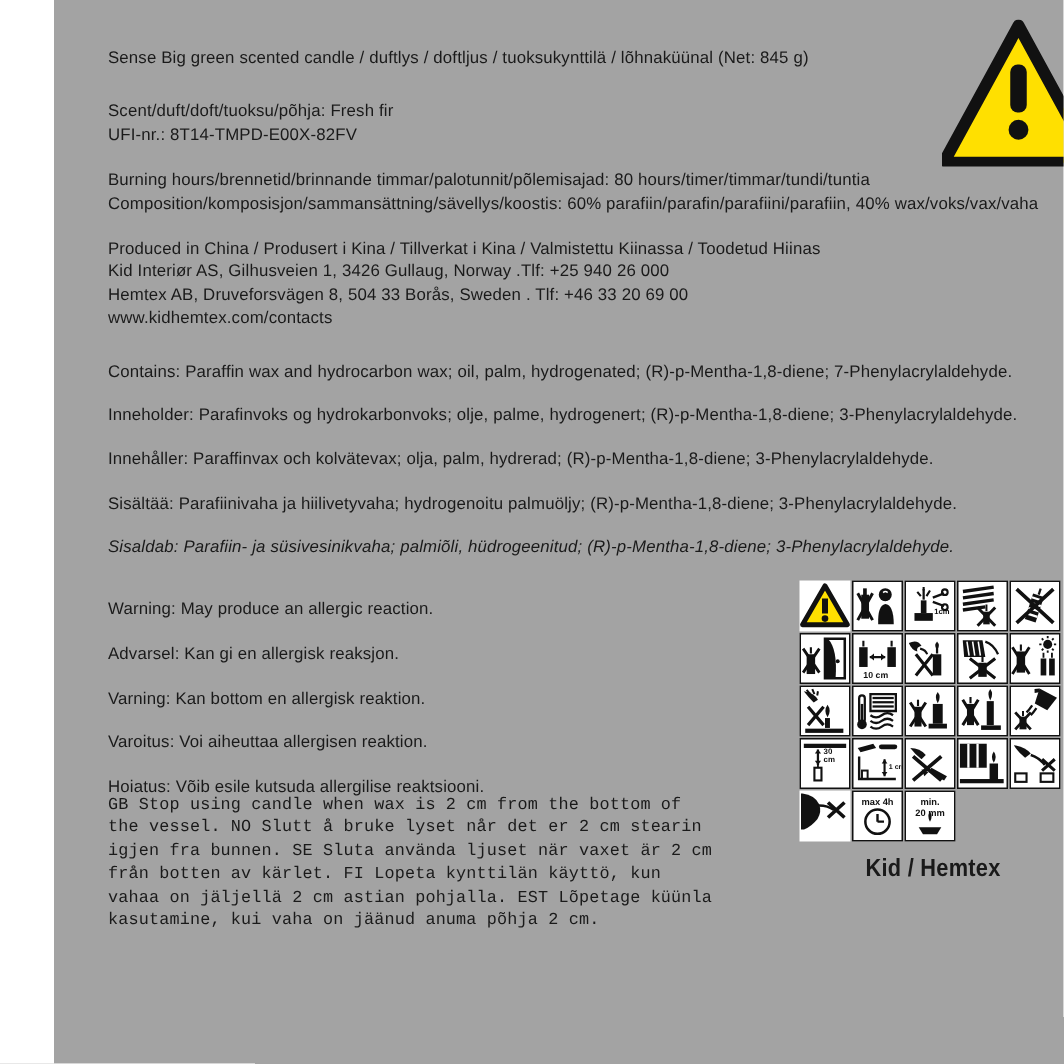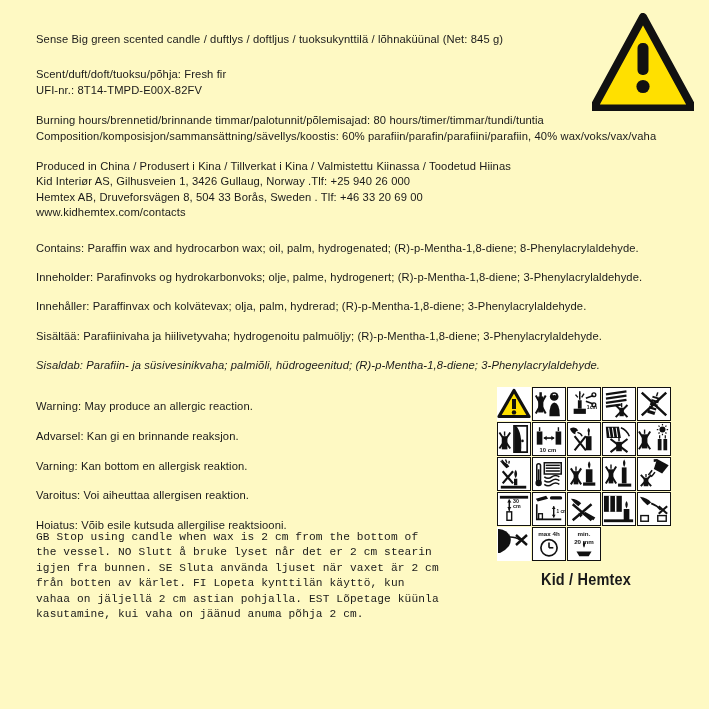--- a/index.html
+++ b/index.html
@@ -13,21 +13,22 @@
     position: relative;
     overflow: hidden;
     font-family: "Liberation Sans", "DejaVu Sans", sans-serif;
     color: #1a1a1a;
     -webkit-font-smoothing: antialiased;
   }
 
   .label-sheet {
     position: absolute;
     inset: 0;
-    background: #fef9c3;
+    background: #a3a3a3;
+    margin-left: 36px;
   }
 
   
   .text-col {
     position: absolute;
     left: 36px;
     top: 32px;
     width: 614px;
   }
 
@@ -138,33 +139,33 @@
     <div class="block">
       <div class="line">Produced in China / Produsert i Kina / Tillverkat i Kina / Valmistettu Kiinassa / Toodetud Hiinas</div>
       <div class="line">Kid Interiør AS, Gilhusveien 1, 3426 Gullaug, Norway .Tlf: +25 940 26 000</div>
       <div class="line">Hemtex AB, Druveforsvägen 8, 504 33 Borås, Sweden . Tlf: +46 33 20 69 00</div>
       <div class="line">www.kidhemtex.com/contacts</div>
     </div>
 
     <div class="gap-lg"></div>
 
     <div class="block para-list">
-      <div class="line">Contains: Paraffin wax and hydrocarbon wax; oil, palm, hydrogenated; (R)-p-Mentha-1,8-diene; 8-Phenylacrylaldehyde.</div>
+      <div class="line">Contains: Paraffin wax and hydrocarbon wax; oil, palm, hydrogenated; (R)-p-Mentha-1,8-diene; 7-Phenylacrylaldehyde.</div>
       <div class="line">Inneholder: Parafinvoks og hydrokarbonvoks; olje, palme, hydrogenert; (R)-p-Mentha-1,8-diene; 3-Phenylacrylaldehyde.</div>
       <div class="line">Innehåller: Paraffinvax och kolvätevax; olja, palm, hydrerad; (R)-p-Mentha-1,8-diene; 3-Phenylacrylaldehyde.</div>
       <div class="line">Sisältää: Parafiinivaha ja hiilivetyvaha; hydrogenoitu palmuöljy; (R)-p-Mentha-1,8-diene; 3-Phenylacrylaldehyde.</div>
       <div class="line">Sisaldab: Parafiin- ja süsivesinikvaha; palmiõli, hüdrogeenitud; (R)-p-Mentha-1,8-diene; 3-Phenylacrylaldehyde.</div>
     </div>
 
     <div class="gap-lg"></div>
     <div class="gap-xs"></div>
 
     <div class="block warn-list">
       <div class="line">Warning: May produce an allergic reaction.</div>
-      <div class="line">Advarsel: Kan gi en brinnande reaksjon.</div>
+      <div class="line">Advarsel: Kan gi en allergisk reaksjon.</div>
       <div class="line">Varning: Kan bottom en allergisk reaktion.</div>
       <div class="line">Varoitus:  Voi aiheuttaa allergisen reaktion.</div>
       <div class="line">Hoiatus: Võib esile kutsuda allergilise reaktsiooni.</div>
     </div>
 
   </div>
 
   <div class="bottom-para">
     <div class="line">GB Stop using candle when wax is 2 cm from the bottom of the vessel. NO Slutt å bruke lyset når det er 2 cm stearin igjen fra bunnen. SE Sluta använda ljuset när vaxet är 2 cm från botten av kärlet. FI Lopeta kynttilän käyttö, kun vahaa on jäljellä 2 cm astian pohjalla. EST Lõpetage küünla kasutamine, kui vaha on jäänud anuma põhja 2 cm.</div>
   </div>

